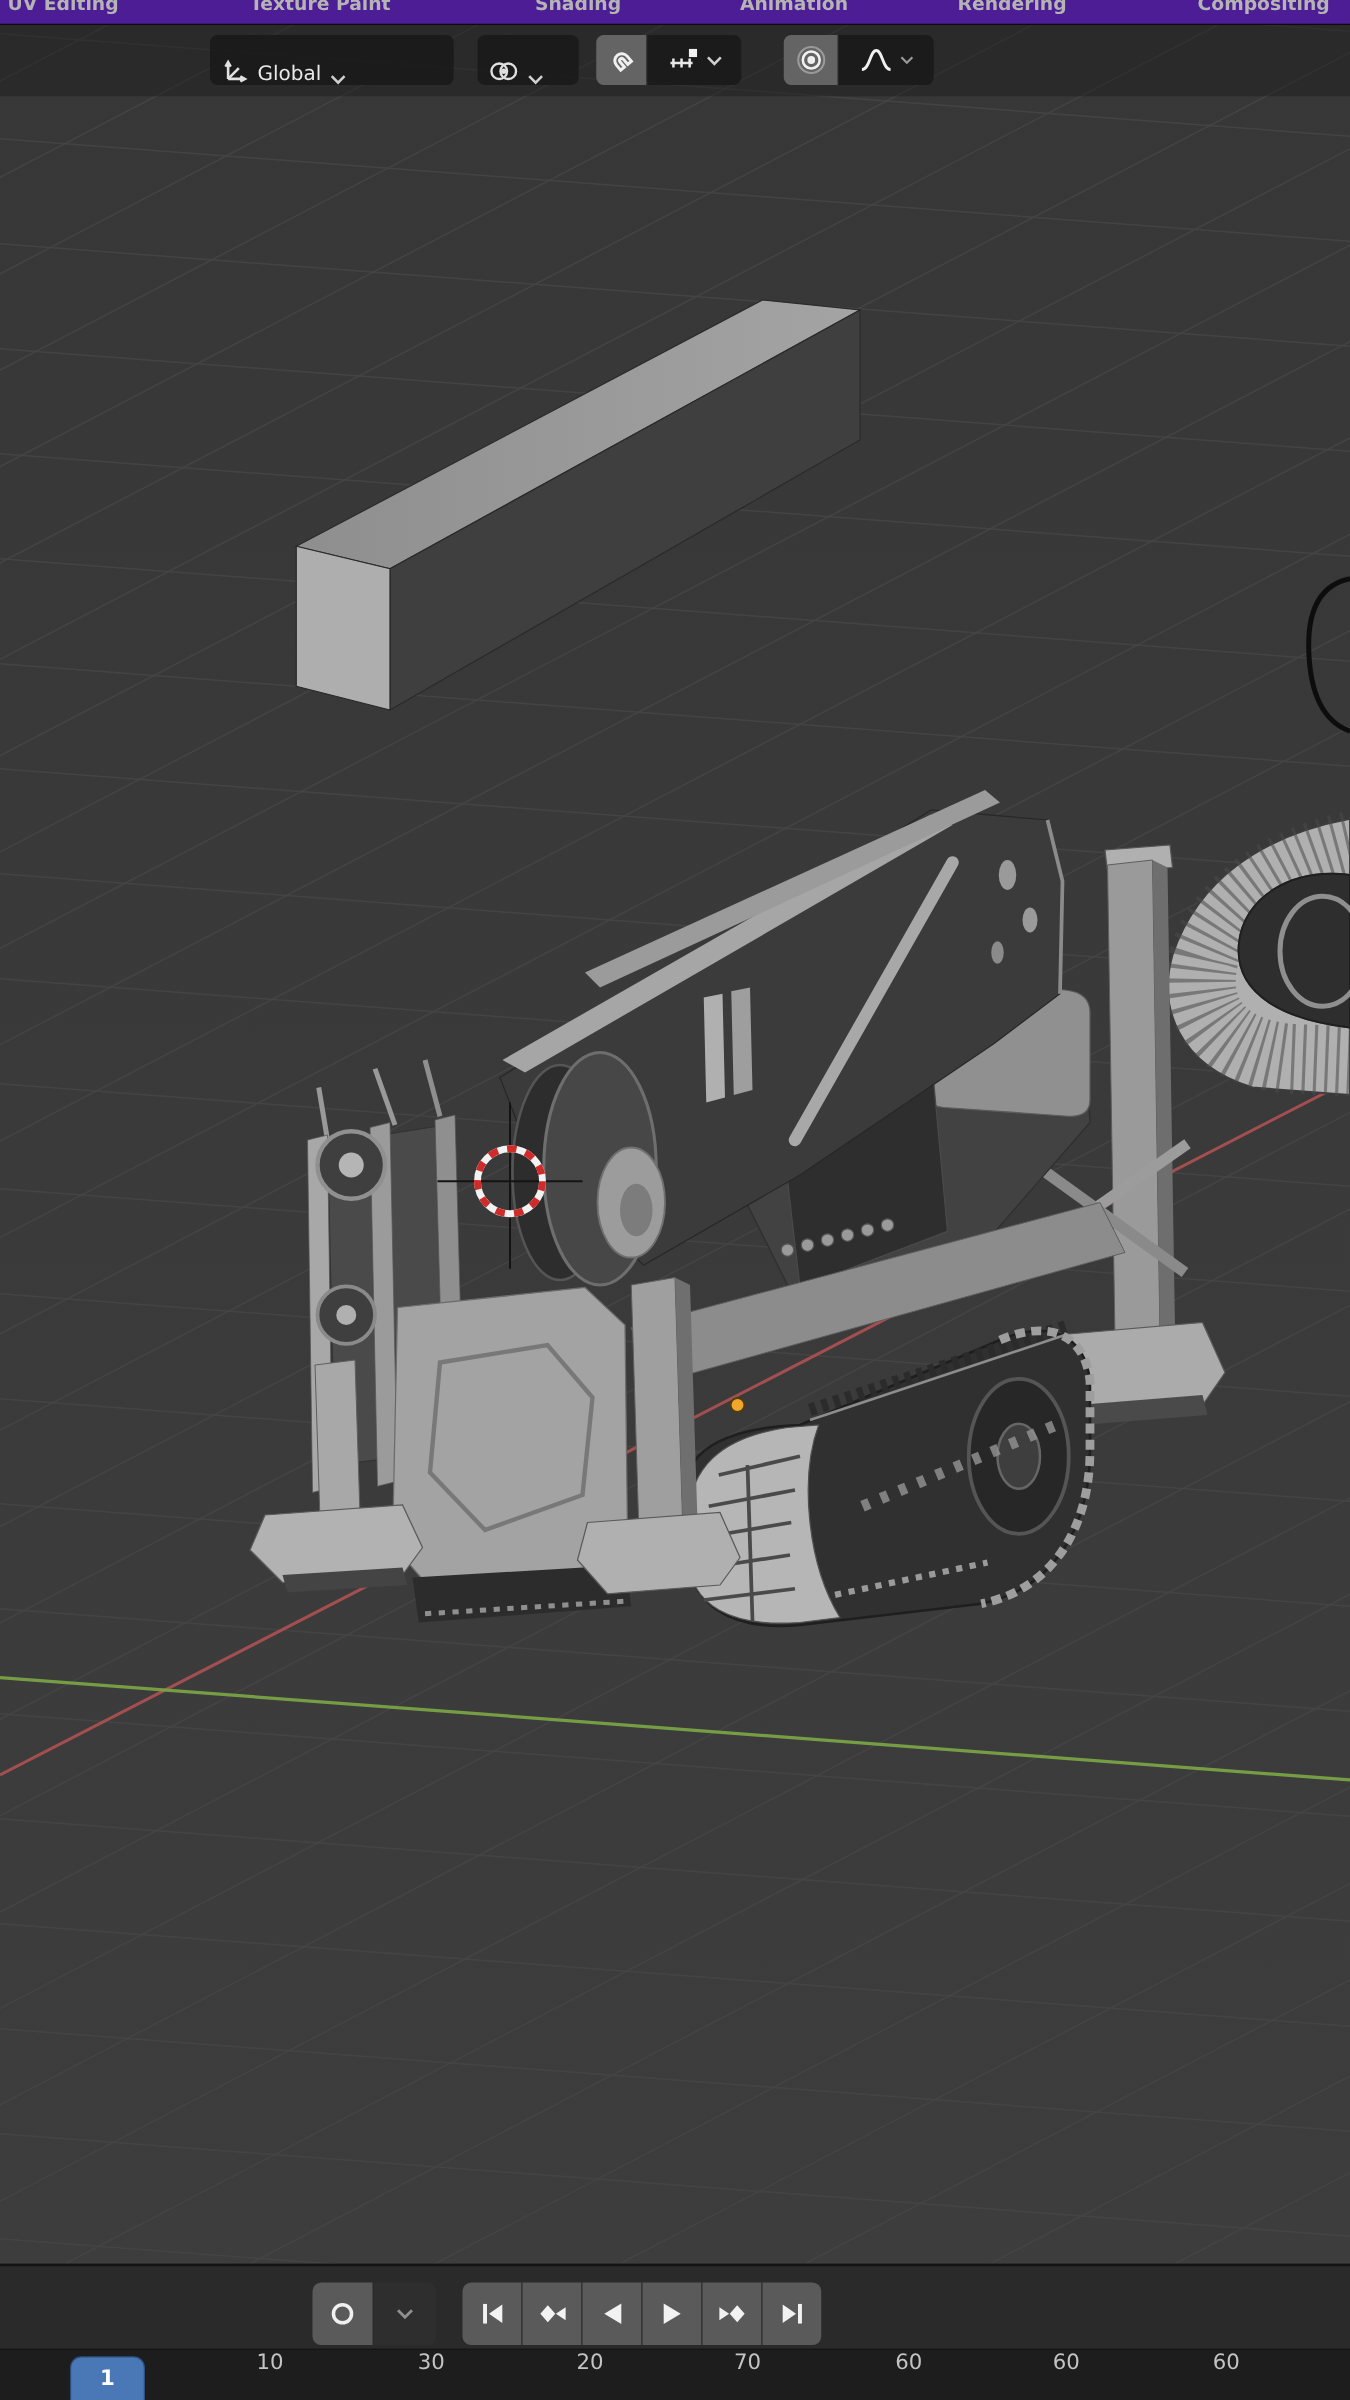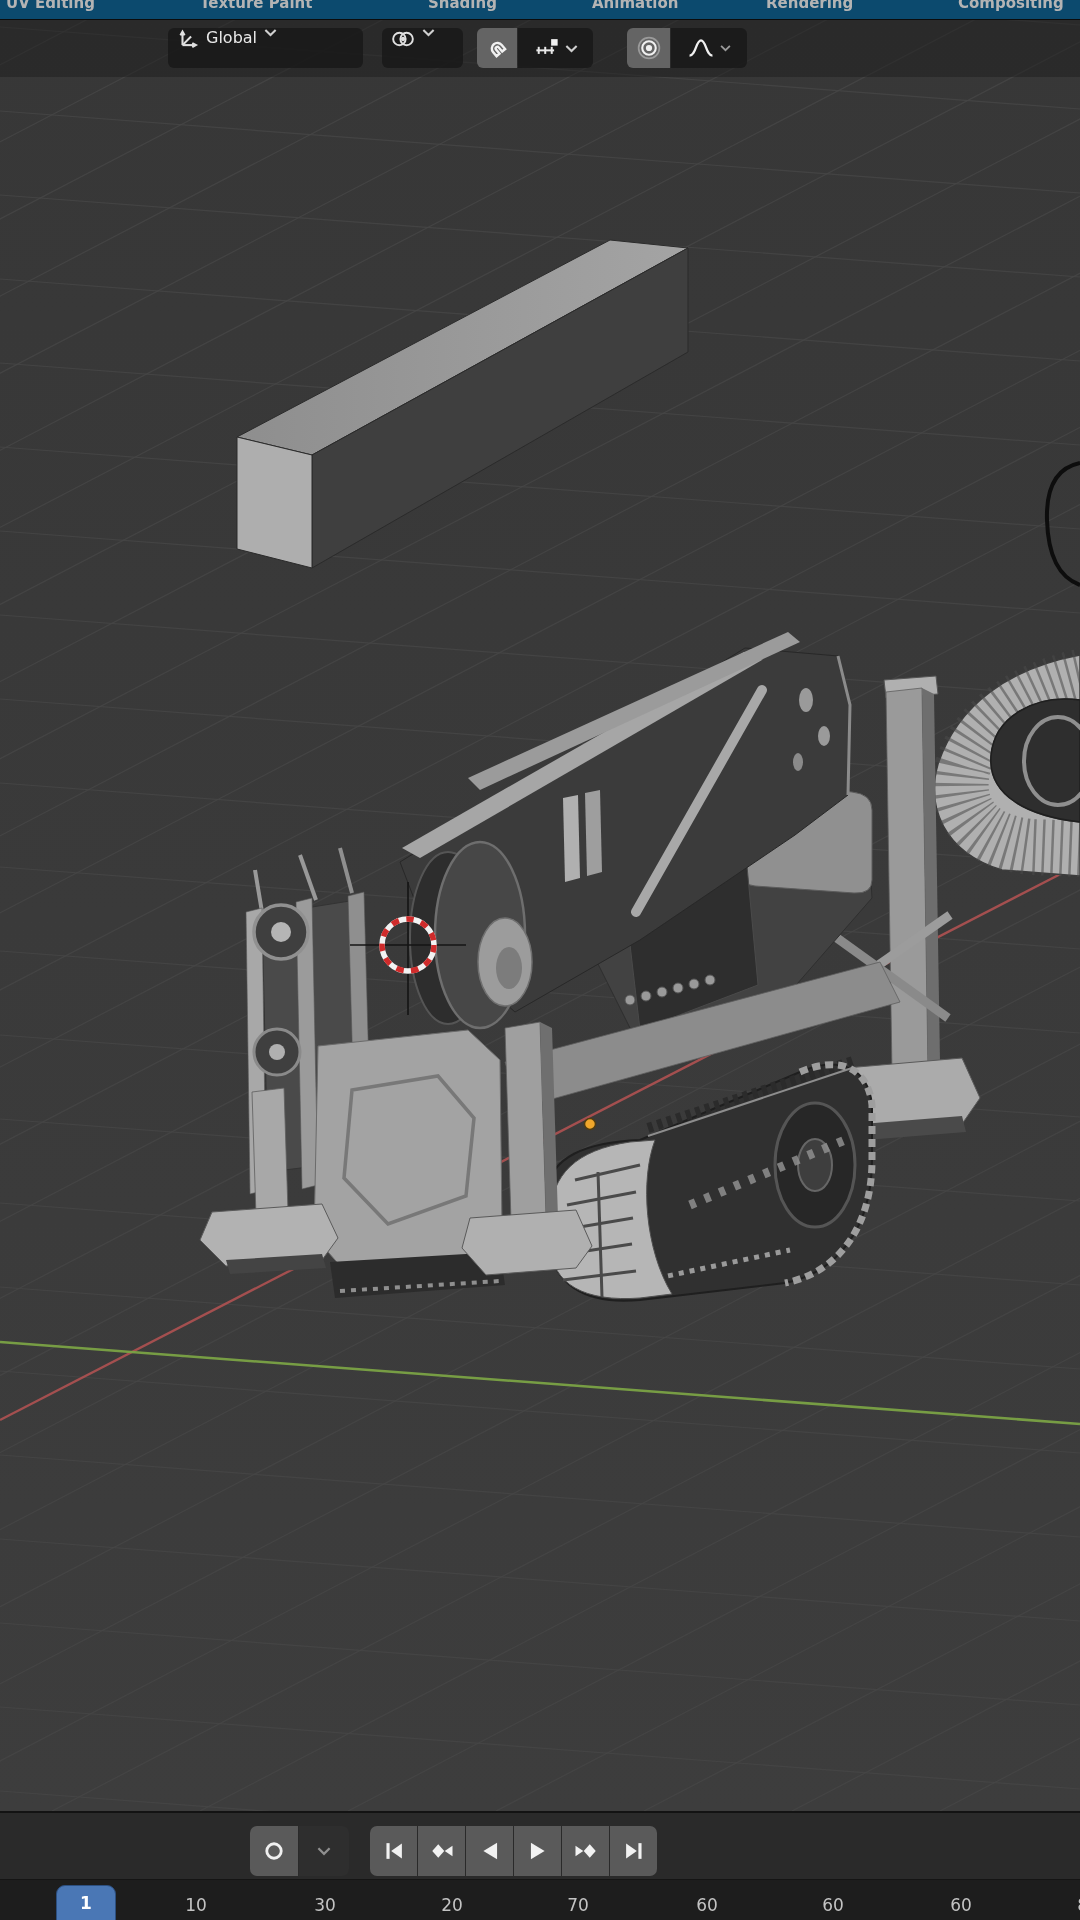--- a/index.html
+++ b/index.html
@@ -1,47 +1,47 @@
 <!DOCTYPE html>
 <html><head>
 <meta charset="utf-8">
 <style>
   html,body{margin:0;padding:0;background:#222;}
   #screen{position:relative;width:1080px;height:1920px;overflow:hidden;
     font-family:"DejaVu Sans","Liberation Sans",sans-serif;background:#3a3a3a;}
 
   
-  #tabbar{position:absolute;left:0;top:0;width:1080px;height:19px;background:#0c4a6e;
+  #tabbar{position:absolute;left:0;top:0;width:1080px;height:19px;background:#4c1d95;
     overflow:hidden;z-index:30;border-bottom:1px solid #0c0c0c;}
   .wtab{position:absolute;top:-6px;font-size:15px;color:#b4b4b4;white-space:nowrap;font-weight:bold;}
 
   
   #viewport{position:absolute;left:0;top:19px;width:1080px;height:1792px;overflow:hidden;
     background:linear-gradient(#373737,#3d3d3d);}
   #scene{position:absolute;left:0;top:0;}
 
   #vp-header{position:absolute;left:0;top:0;width:1080px;height:58px;
     background:rgba(30,30,30,0.50);z-index:10;}
-  .hbtn{position:absolute;top:9px;height:40px;display:flex;align-items:flex-start;gap:7px;
+  .hbtn{position:absolute;top:9px;height:40px;display:flex;align-items:flex-end;gap:7px;
     background:rgba(24,24,24,0.82);border-radius:6px;padding:0 9px;box-sizing:border-box;}
   .hseg{position:absolute;top:9px;height:40px;display:flex;align-items:center;justify-content:center;
     background:rgba(24,24,24,0.82);box-sizing:border-box;}
   .hseg.lit{background:#646464;}
   .hlabel{color:#e8e8e8;font-size:16px;}
   .chev{display:block;}
 
   #watermark{position:absolute;left:34px;top:78px;font-size:54px;color:#9c9c9c;opacity:.88;
     letter-spacing:1px;z-index:5;}
 
   
   #timeline{position:absolute;left:0;top:1811px;width:1080px;height:109px;background:#2a2a2a;
     border-top:2px solid #131313;z-index:30;}
   #tl-ruler{position:absolute;left:0;top:66px;width:1080px;height:43px;background:#1d1d1d;
     border-top:1px solid #151515;overflow:hidden;}
-  .rlabel{position:absolute;top:15px;transform:translateX(-50%);font-size:17px;color:#c3c3c3;}
+  .rlabel{position:absolute;top:0;transform:translateX(-50%);font-size:17px;color:#c3c3c3;margin-left:20px;}
   #frame-badge{position:absolute;left:56px;top:5px;width:60px;height:44px;background:#4a77b5;
     border-radius:9px;color:#fff;font-size:17px;font-weight:bold;text-align:center;line-height:34px;
     border:1px solid #2c4f80;box-sizing:border-box;}
   .tbtn{position:absolute;top:13px;height:50px;background:#5a5a5a;display:flex;
     align-items:center;justify-content:center;}
   .tbtn.dark{background:#2e2e2e;}
 </style>
 </head>
 <body>
 

